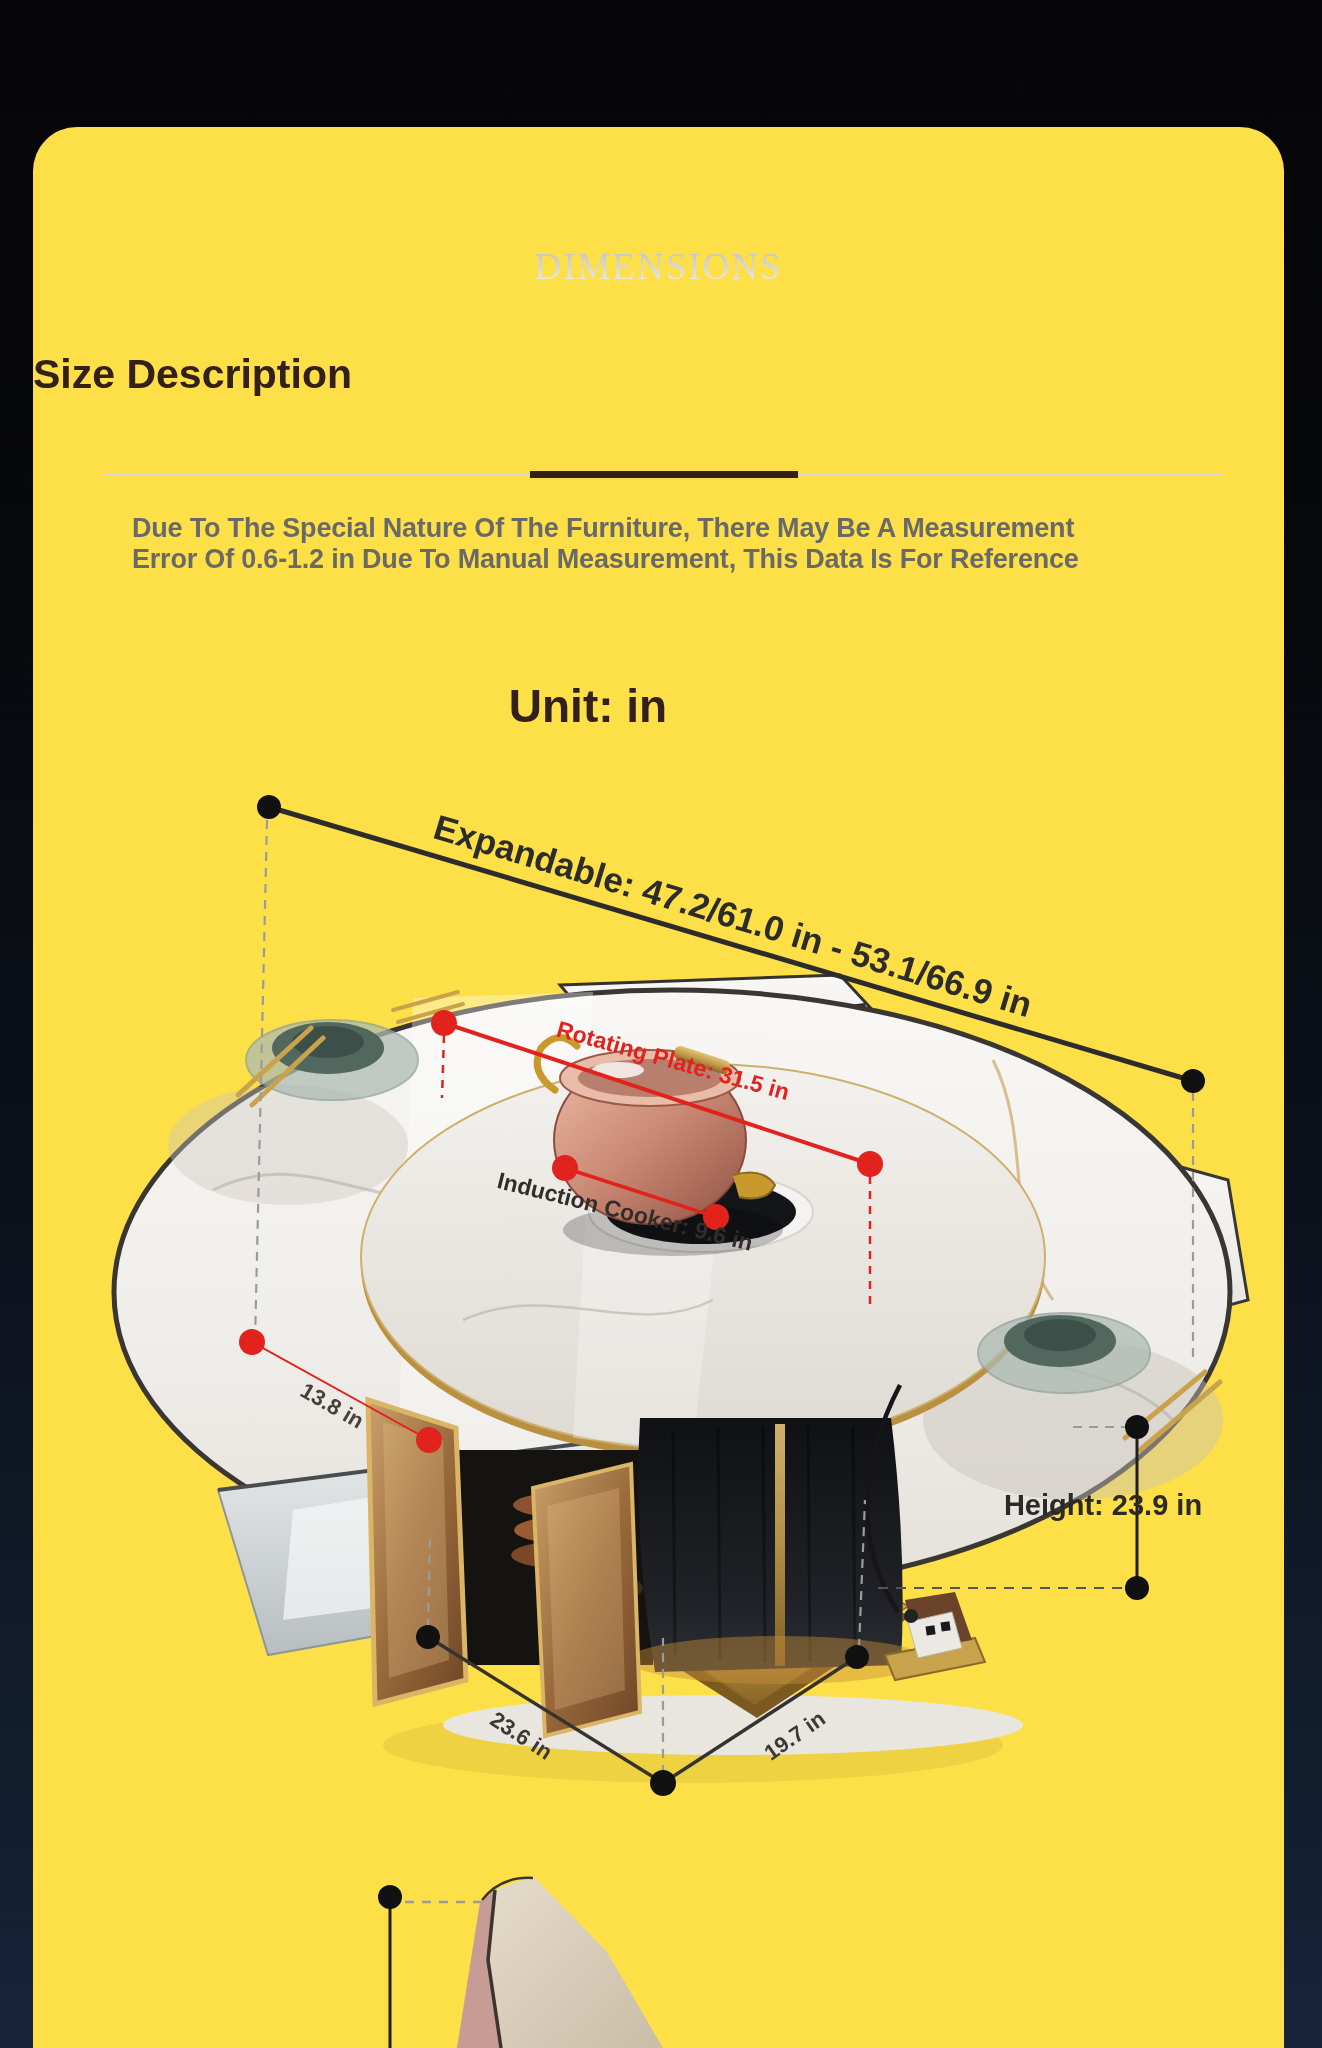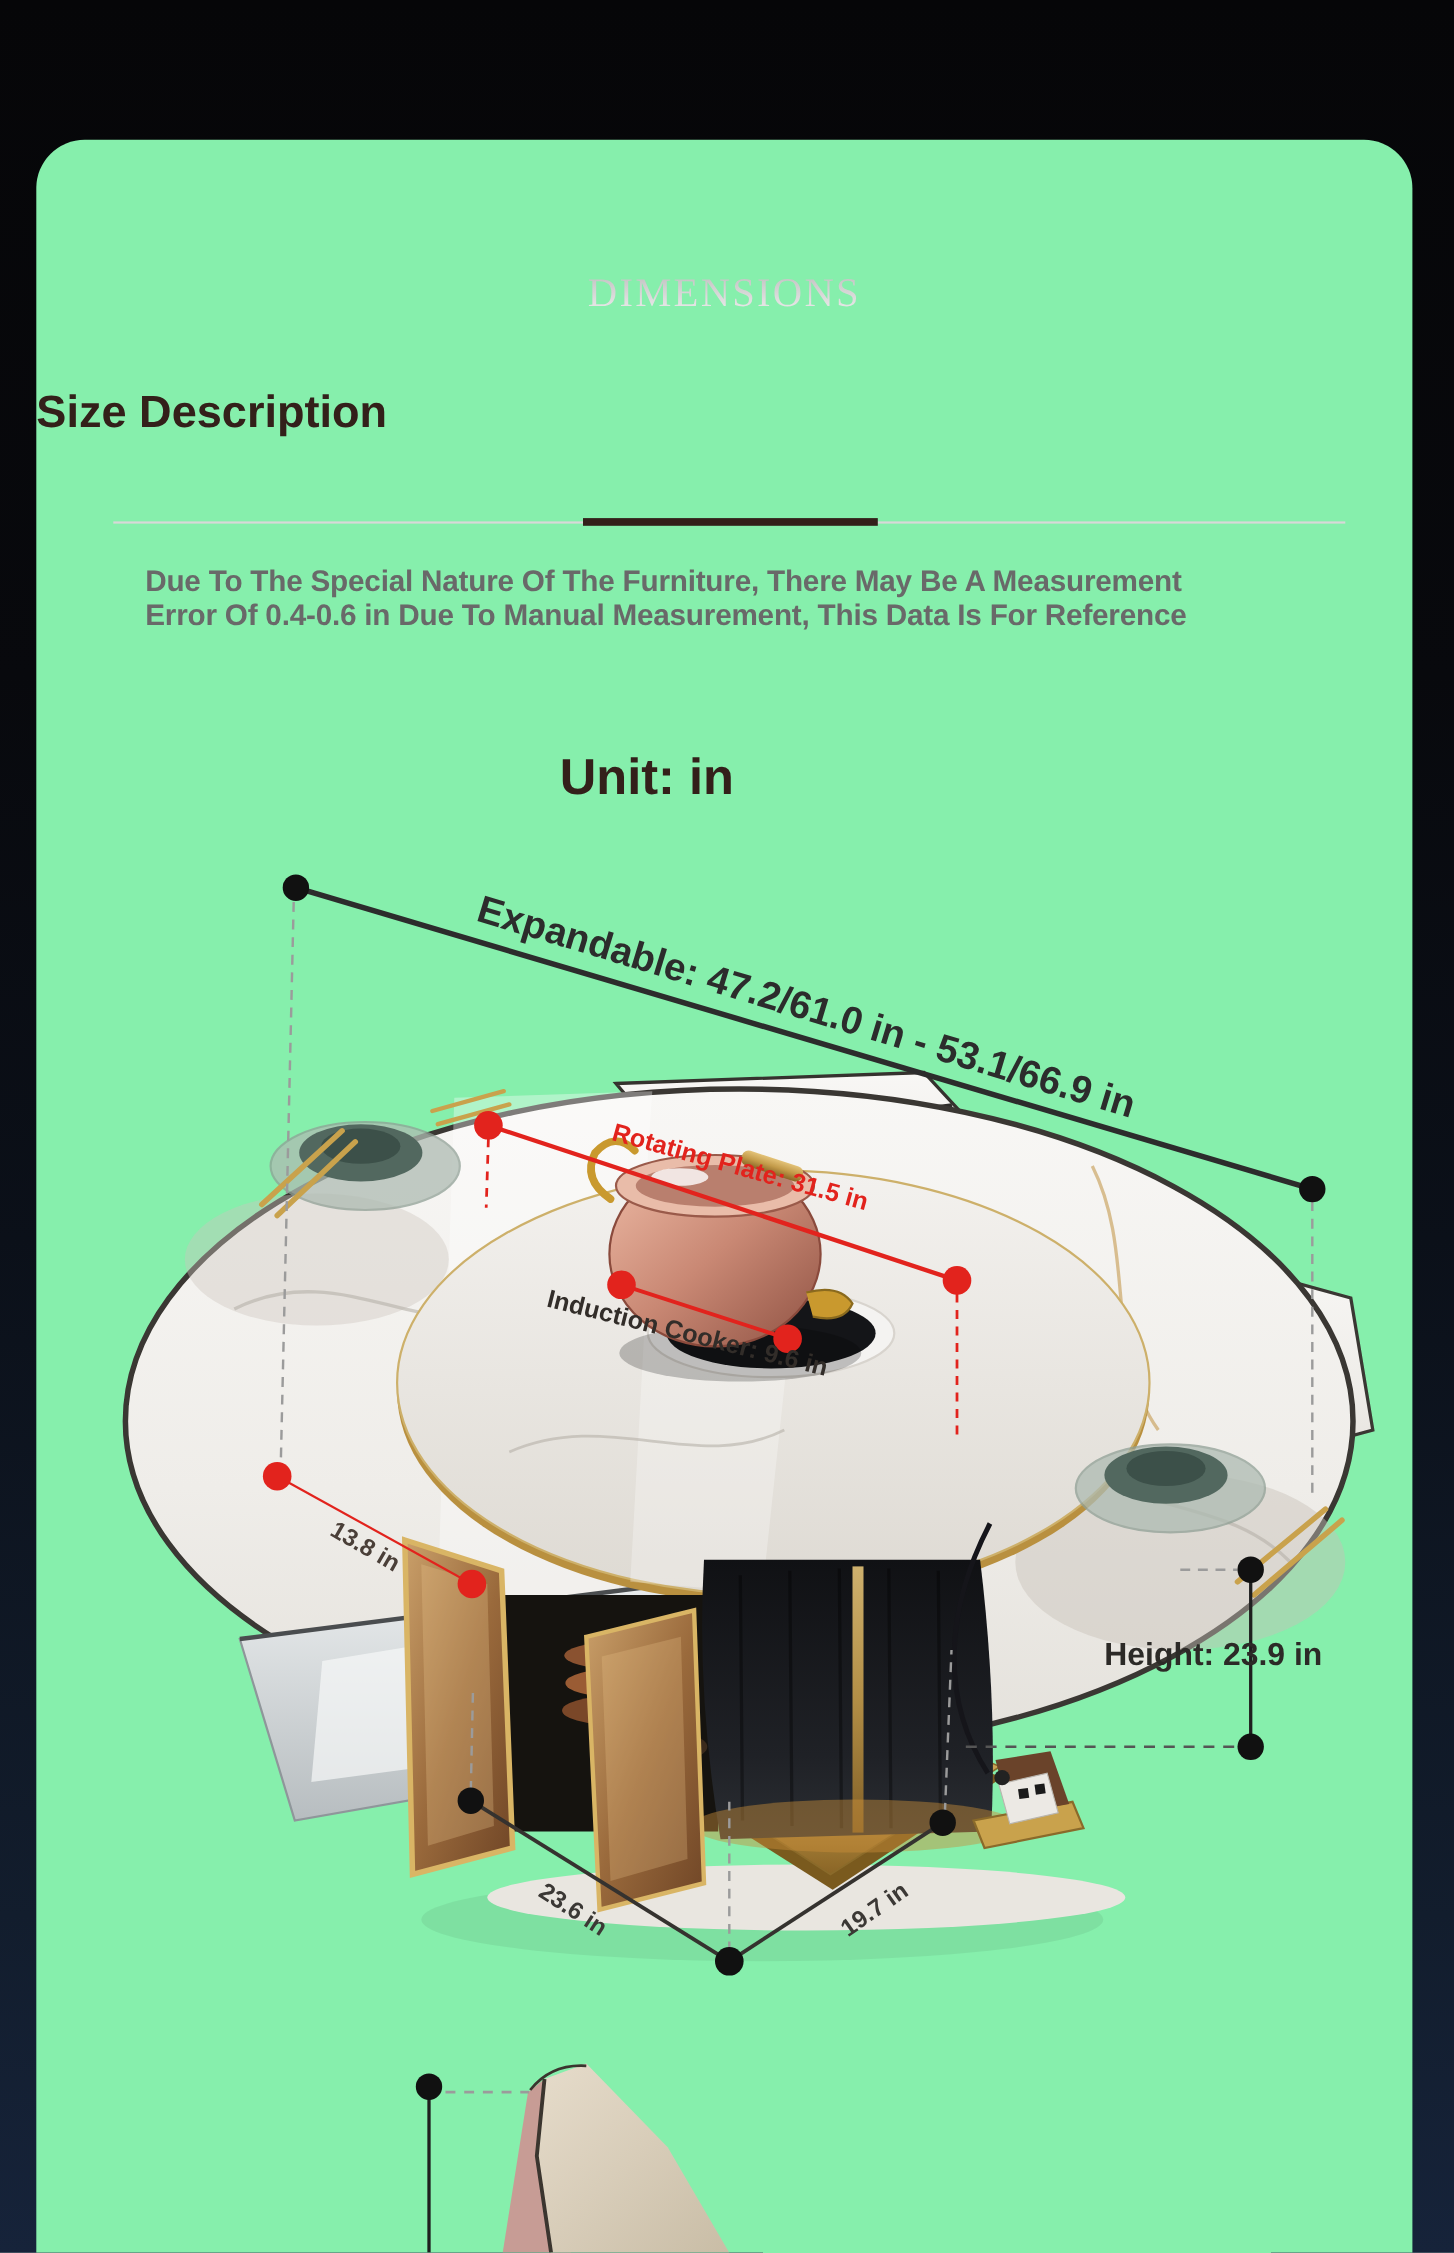--- a/index.html
+++ b/index.html
@@ -4,21 +4,21 @@
 <style>
   * { margin:0; padding:0; box-sizing:border-box; }
   html,body { width:1322px; height:2048px; }
   body {
     position:relative; overflow:hidden;
     font-family:"Liberation Sans", sans-serif;
     background:linear-gradient(180deg,#060608 0%,#08090d 30%,#0b1019 55%,#121d2d 85%,#16233a 100%);
   }
   .card {
     position:absolute; left:33px; top:127px; width:1251px; height:1921px;
-    background:#86efac; border-radius:44px 44px 0 0;
+    background:#fde047; border-radius:44px 44px 0 0;
   }
   .watermark {
     position:absolute; left:0; top:118px; width:100%;
     text-align:center;
     font-family:"Liberation Serif", serif;
     font-size:37px; letter-spacing:2px; font-weight:400;
     background:linear-gradient(180deg,#bdbdbd 0%,#d9d9d9 55%,#f1f1f1 100%);
     -webkit-background-clip:text; background-clip:text; color:transparent;
   }
   .title {
@@ -61,21 +61,21 @@
 
 <div class="card">
   <div class="watermark">DIMENSIONS</div>
   <h1 class="title">Size Description</h1>
   <div class="divider">
     <span class="divider-line"></span>
     <span class="divider-accent"></span>
   </div>
   <div class="notice">
     <div>Due To The Special Nature Of The Furniture, There May Be A Measurement</div>
-    <div>Error Of 0.4-0.6 in Due To Manual Measurement, This Data Is For Reference</div>
+    <div>Error Of 0.6-1.2 in Due To Manual Measurement, This Data Is For Reference</div>
   </div>
   <h2 class="unit">Unit: in</h2>
 
   <div class="figure">
     <svg width="1251" height="1288" viewBox="0 0 1251 1288">
       <defs>
         <linearGradient id="marbleGrad" x1="0" y1="0" x2="0" y2="1">
           <stop offset="0" stop-color="#f8f7f5"></stop>
             <stop offset="0.6" stop-color="#efede9"></stop>
             <stop offset="1" stop-color="#e4e1db"></stop>

